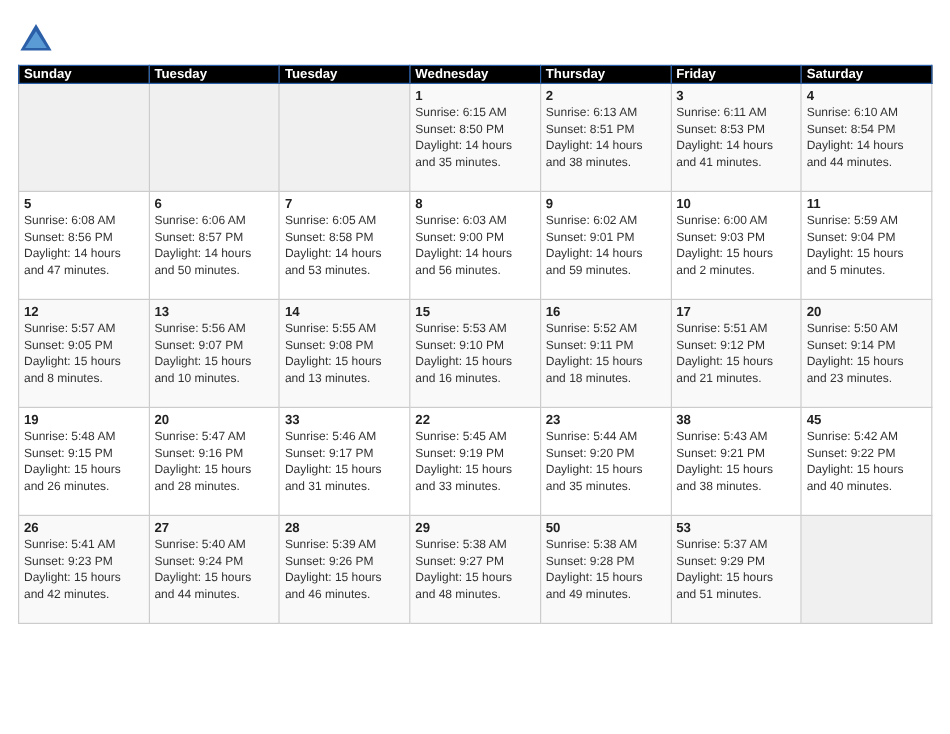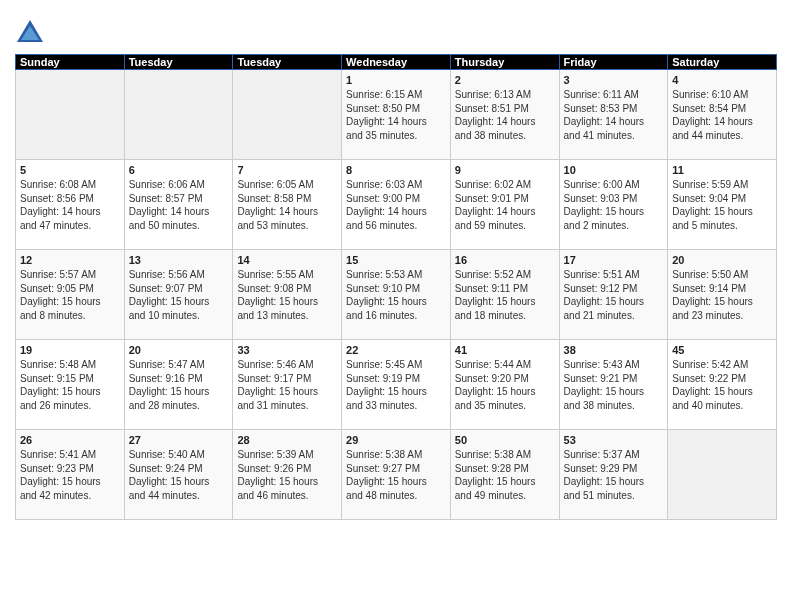--- a/index.html
+++ b/index.html
@@ -222,21 +222,21 @@
         </td>
         <td>
           <span class="day-number">33</span>
           <div class="cell-content">Sunrise: 5:46 AM<br>Sunset: 9:17 PM<br>Daylight: 15 hours<br>and 31 minutes.</div>
         </td>
         <td>
           <span class="day-number">22</span>
           <div class="cell-content">Sunrise: 5:45 AM<br>Sunset: 9:19 PM<br>Daylight: 15 hours<br>and 33 minutes.</div>
         </td>
         <td>
-          <span class="day-number">41</span>
+          <span class="day-number">23</span>
           <div class="cell-content">Sunrise: 5:44 AM<br>Sunset: 9:20 PM<br>Daylight: 15 hours<br>and 35 minutes.</div>
         </td>
         <td>
           <span class="day-number">38</span>
           <div class="cell-content">Sunrise: 5:43 AM<br>Sunset: 9:21 PM<br>Daylight: 15 hours<br>and 38 minutes.</div>
         </td>
         <td>
           <span class="day-number">45</span>
           <div class="cell-content">Sunrise: 5:42 AM<br>Sunset: 9:22 PM<br>Daylight: 15 hours<br>and 40 minutes.</div>
         </td>

